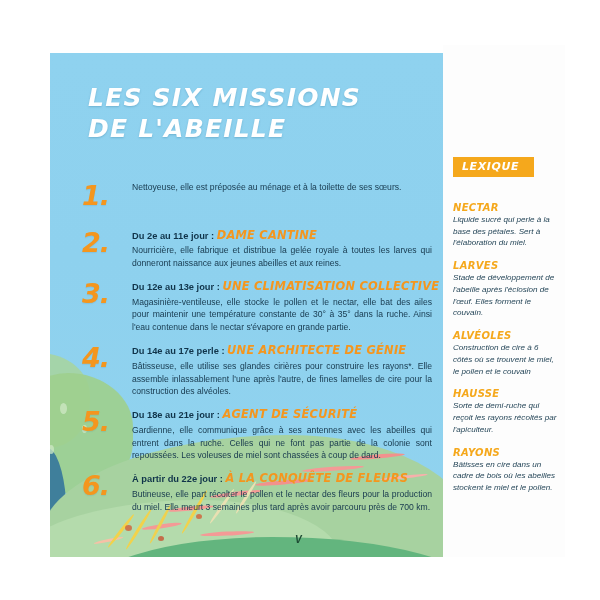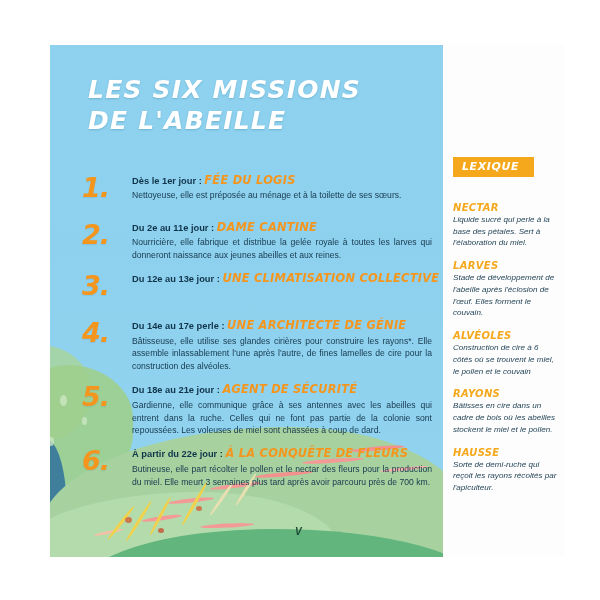--- a/index.html
+++ b/index.html
@@ -20,21 +20,21 @@
     width: 515px;
     height: 512px;
     background: #ffffff;
     overflow: hidden;
   }
 
   
   #blue-panel {
     position: absolute;
     left: 0;
-    top: 0;
+    top: 8px;
     width: 411px;
     height: 512px;
     background: linear-gradient(180deg, #8fd2ef 0%, #8ed1ee 40%, #91d3ef 100%);
     overflow: hidden;
   }
 
   
   .tree-canopy {
     position: absolute;
     left: -42px;
@@ -282,39 +282,37 @@
     <div id="title">
       <span>LES SIX MISSIONS</span>
       <span class="l2">DE L'ABEILLE</span>
     </div>
 
 
     <div id="missions">
 
       <div class="mission">
         <div class="mission-num">1.</div>
-        <div class="mission-head">
-          <span>Dès le 1er jour : </span><span class="mission-title">FÉE DU LOGIS</span>
-        </div>
         <div class="mission-body">Nettoyeuse, elle est préposée au ménage et à la toilette de ses sœurs.</div>
       </div>
 
       <div class="mission">
         <div class="mission-num">2.</div>
         <div class="mission-head">
           <span>Du 2e au 11e jour : </span><span class="mission-title">DAME CANTINE</span>
         </div>
         <div class="mission-body">Nourricière, elle fabrique et distribue la gelée royale à toutes les larves qui donneront naissance aux jeunes abeilles et aux reines.</div>
       </div>
 
       <div class="mission">
         <div class="mission-num">3.</div>
         <div class="mission-head">
           <span>Du 12e au 13e jour : </span><span class="mission-title">UNE CLIMATISATION COLLECTIVE</span>
         </div>
+        <div class="mission-body">Magasinière-ventileuse, elle stocke le pollen et le nectar, elle bat des ailes pour maintenir une température constante de 30° à 35° dans la ruche. Ainsi l'eau contenue dans le nectar s'évapore en grande partie.</div>
       </div>
 
       <div class="mission">
         <div class="mission-num">4.</div>
         <div class="mission-head">
           <span>Du 14e au 17e perle : </span><span class="mission-title">UNE ARCHITECTE DE GÉNIE</span>
         </div>
         <div class="mission-body">Bâtisseuse, elle utilise ses glandes cirières pour construire les rayons*. Elle assemble inlassablement l'une après l'autre, de fines lamelles de cire pour la construction des alvéoles.</div>
       </div>
 
@@ -349,23 +347,23 @@
       </div>
       <div class="lex-entry">
         <div class="lex-term">LARVES</div>
         <div class="lex-def">Stade de développement de l'abeille après l'éclosion de l'œuf. Elles forment le couvain.</div>
       </div>
       <div class="lex-entry">
         <div class="lex-term">ALVÉOLES</div>
         <div class="lex-def">Construction de cire à 6 côtés où se trouvent le miel, le pollen et le couvain</div>
       </div>
       <div class="lex-entry">
+        <div class="lex-term">HAUSSE</div>
+        <div class="lex-def">Sorte de demi-ruche qui reçoit les rayons récoltés par l'apiculteur.</div>
+      </div>
+      <div class="lex-entry">
         <div class="lex-term">RAYONS</div>
         <div class="lex-def">Bâtisses en cire dans un cadre de bois où les abeilles stockent le miel et le pollen.</div>
       </div>
-      <div class="lex-entry">
-        <div class="lex-term">HAUSSE</div>
-        <div class="lex-def">Sorte de demi-ruche qui reçoit les rayons récoltés par l'apiculteur.</div>
-      </div>
     </div>
   </div>
 
 </div>
 
 </body></html>

